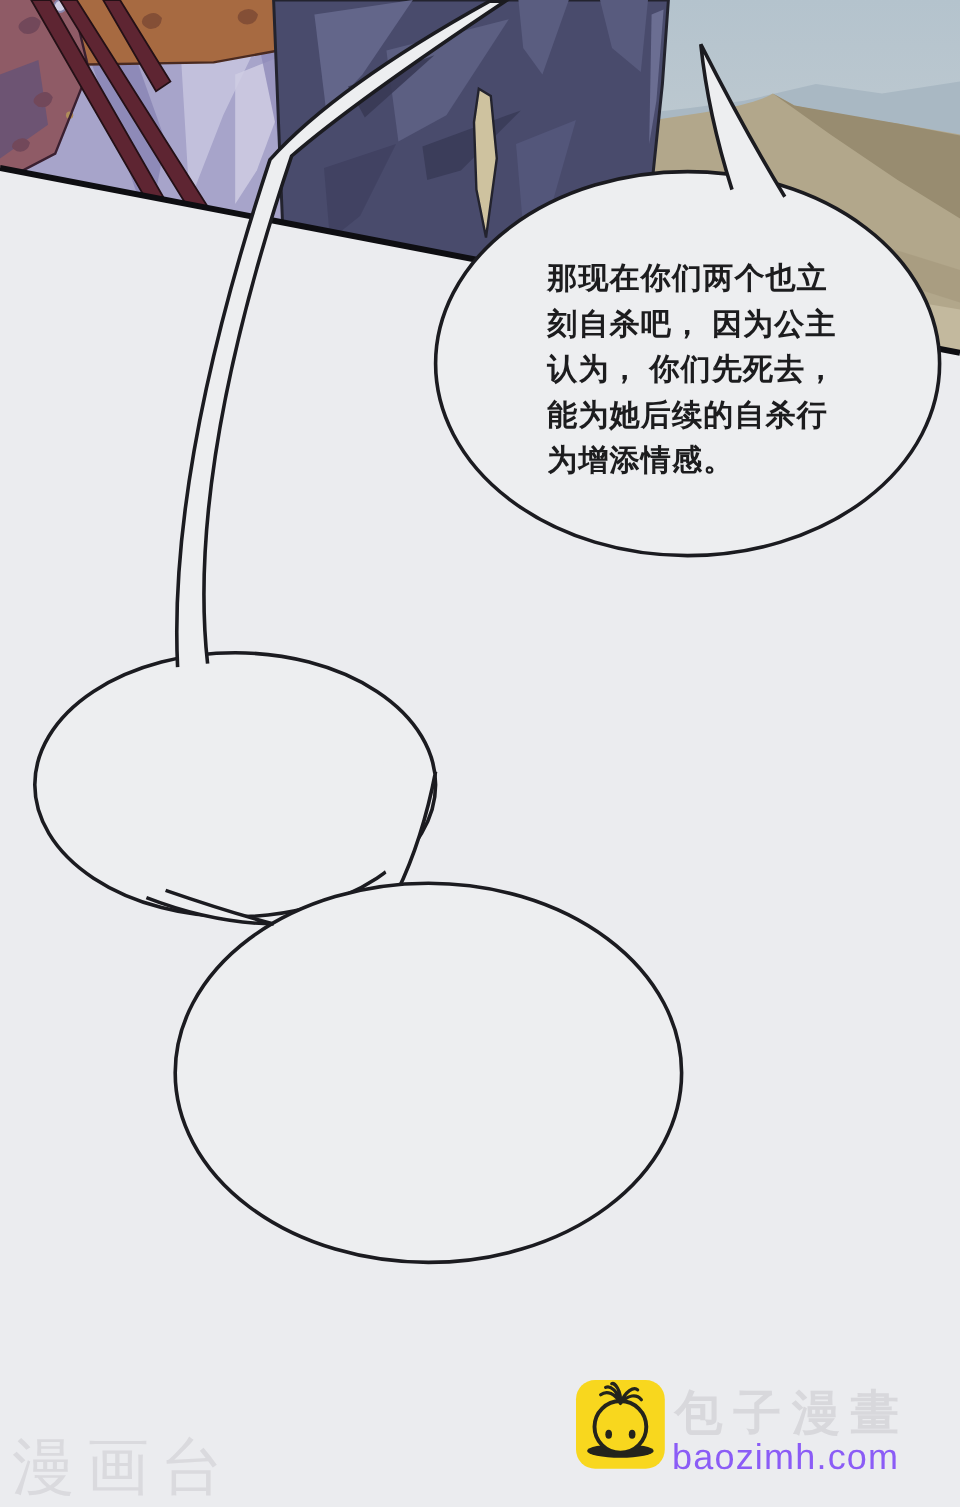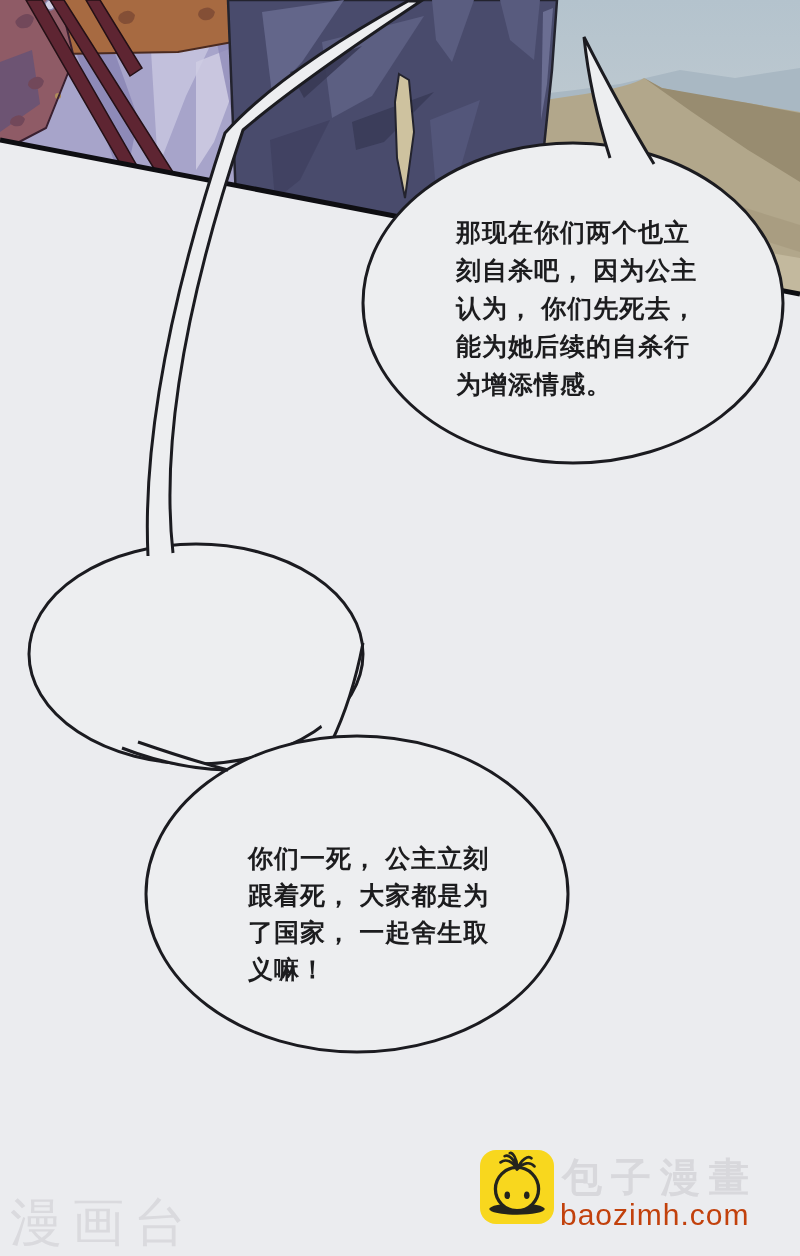--- a/index.html
+++ b/index.html
@@ -25,21 +25,21 @@
     position:absolute;left:480px;top:1150px;width:74px;height:74px;
     background:#f8d71e;border-radius:16px;z-index:3;
     display:flex;align-items:center;justify-content:center;
   }
   .site-name{
     position:absolute;left:562px;top:1150px;z-index:3;
     font-size:40px;font-weight:700;color:#d8d8dc;letter-spacing:9px;
   }
   .site-url{
     position:absolute;left:560px;top:1198px;z-index:3;
-    font-size:30px;color:#c2410c;letter-spacing:1px;
+    font-size:30px;color:#8b5cf6;letter-spacing:1px;
   }
 </style>
 </head>
 <body>
 
 <div class="page">
 
   <svg class="art" width="800" height="1256" viewBox="0 0 800 1256">
     <defs>
       <clipPath id="panelClip">
@@ -114,24 +114,20 @@
 
       <path d="M138,742 Q190,760 228,770 Q176,769 122,748"></path>
     </g>
   </svg>
 
   <div class="bubble-text" id="bubble-text-1">那现在你们两个也立
 刻自杀吧， 因为公主
 认为， 你们先死去，
 能为她后续的自杀行
 为增添情感。</div>
-  <div class="bubble-text" id="bubble-text-3">你们一死， 公主立刻
-跟着死， 大家都是为
-了国家， 一起舍生取
-义嘛！</div>
 
   <div class="wm-left">漫画台</div>
 
   <div class="logo-badge">
     <svg width="74" height="74" viewBox="0 0 72 72">
       <ellipse cx="36" cy="57.5" rx="27" ry="5.5" fill="#24241c"></ellipse>
       <circle cx="36" cy="38" r="21" fill="#f8d71e" stroke="#24241c" stroke-width="3.2"></circle>
       <path d="M36,19 C32,11 25,8 20,12 M36,19 C34,9 28,4 24,6 M36,19 C37,8 31,2 29,3
                M36,19 C40,9 47,5 50,8 M36,19 C42,12 49,11 53,16" stroke="#24241c" stroke-width="2.6" fill="none" stroke-linecap="round"></path>
       <ellipse cx="26.5" cy="44" rx="2.7" ry="3.7" fill="#24241c"></ellipse>

